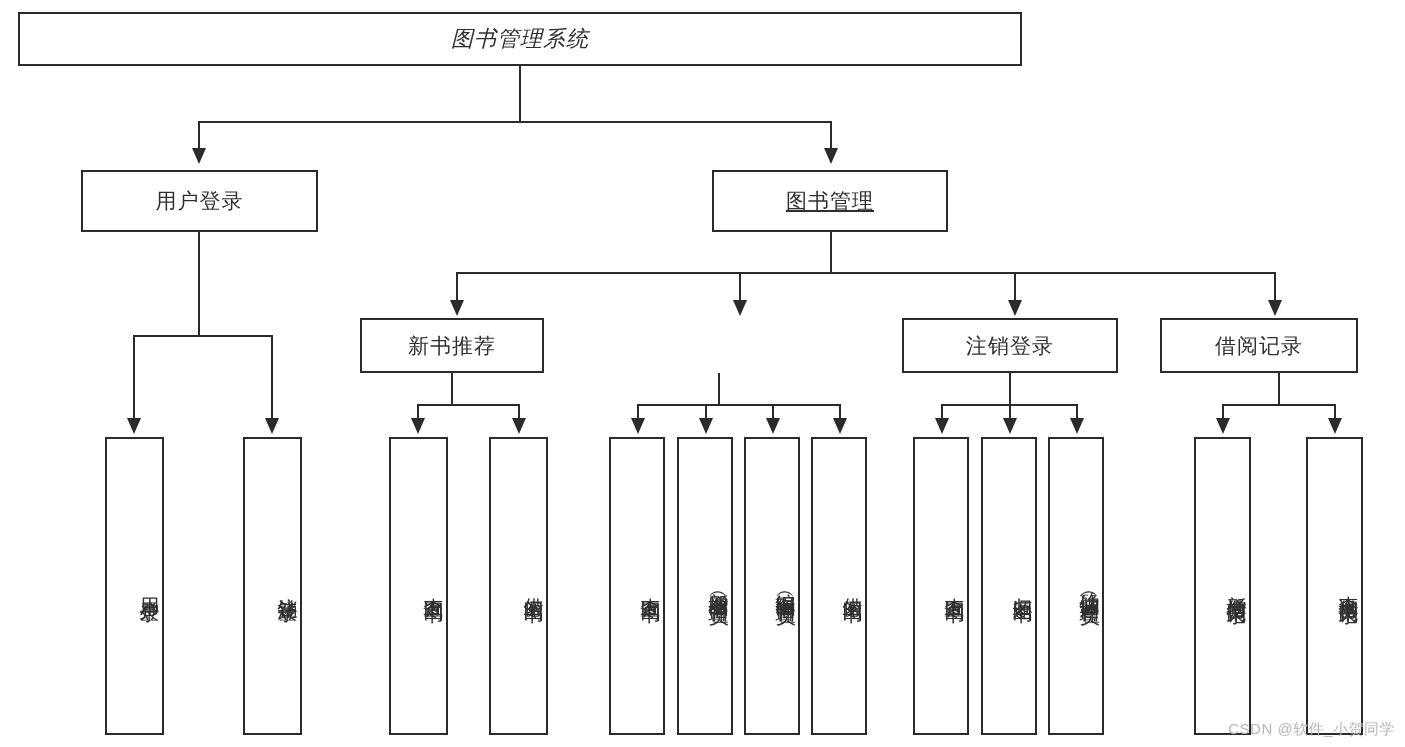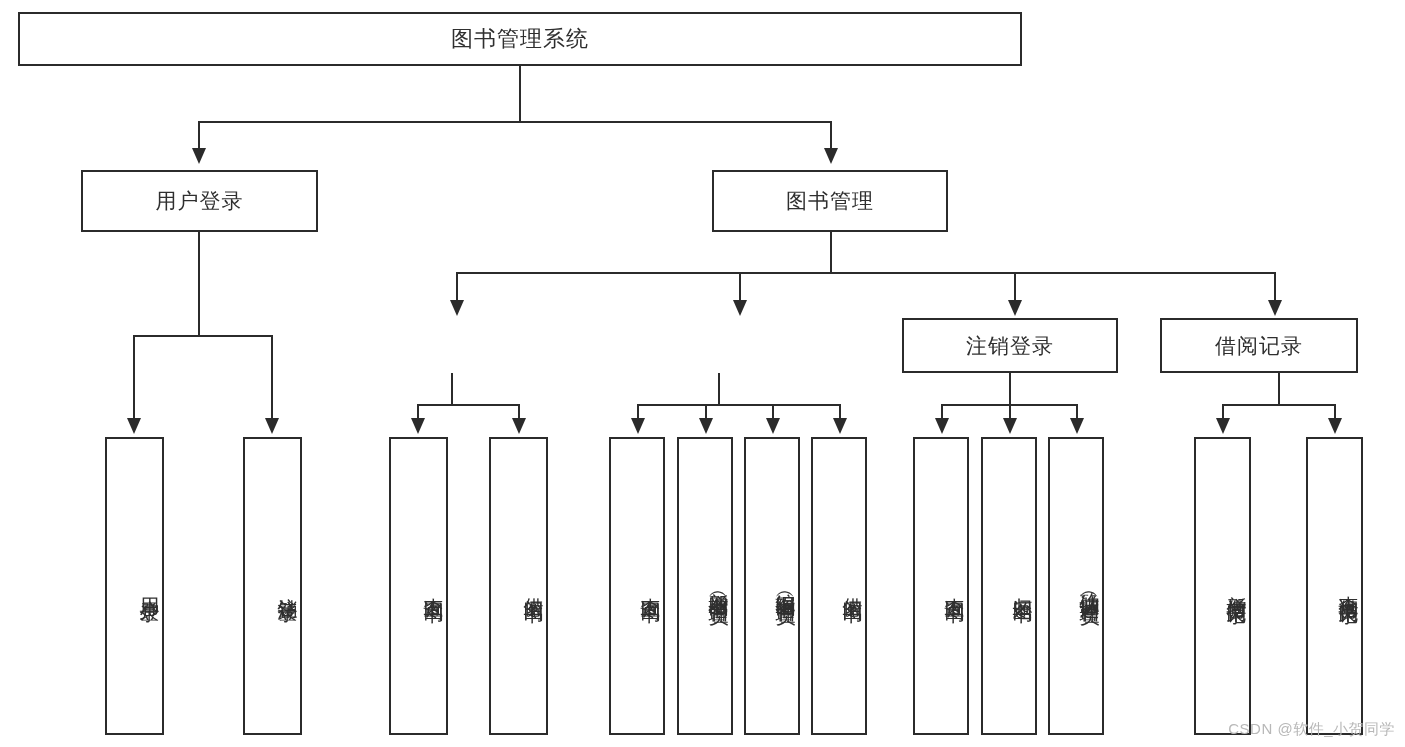--- a/index.html
+++ b/index.html
@@ -43,20 +43,21 @@
     justify-content: center;
   }
   .node.vert .vtext {
     writing-mode: vertical-rl;
     text-orientation: upright;
     display: block;
     text-align: center;
   }
   .node.root {
     font-size: 22px;
+    font-style: italic;
   }
   .conn {
     position: absolute;
     background: #2b2b2b;
   }
   .vline { width: 2px; }
   .hline { height: 2px; }
   .arrow {
     position: absolute;
     width: 0;
@@ -90,21 +91,21 @@
 
   <div class="conn vline" style="left:198px; top:121px; width:2px; height:27px;"></div>
   <div class="arrow" style="left:192px; top:148px;"></div>
 
   <div class="conn vline" style="left:830px; top:121px; width:2px; height:27px;"></div>
   <div class="arrow" style="left:824px; top:148px;"></div>
 
   <div class="node horiz" style="left:81px; top:170px; width:237px; height:62px;">
     <span>用户登录</span>
   </div>
-  <div class="node horiz" style="left:712px; top:170px; width:236px; height:62px;">
+  <div class="node horiz" style="left:712px; top:170px; width:236px; height:62px;text-decoration:underline;">
     <span>图书管理</span>
   </div>
 
   <div class="conn vline" style="left:198px; top:232px; width:2px; height:104px;"></div>
   <div class="conn hline" style="left:133px; top:335px; width:140px; height:2px;"></div>
   <div class="conn vline" style="left:133px; top:335px; width:2px; height:83px;"></div>
   <div class="arrow" style="left:127px; top:418px;"></div>
   <div class="conn vline" style="left:271px; top:335px; width:2px; height:83px;"></div>
   <div class="arrow" style="left:265px; top:418px;"></div>
 
@@ -120,20 +121,23 @@
 
   <div class="conn vline" style="left:456px; top:272px; width:2px; height:30px;"></div>
   <div class="arrow" style="left:450px; top:300px;"></div>
   <div class="conn vline" style="left:739px; top:272px; width:2px; height:30px;"></div>
   <div class="arrow" style="left:733px; top:300px;"></div>
   <div class="conn vline" style="left:1014px; top:272px; width:2px; height:30px;"></div>
   <div class="arrow" style="left:1008px; top:300px;"></div>
   <div class="conn vline" style="left:1274px; top:272px; width:2px; height:30px;"></div>
   <div class="arrow" style="left:1268px; top:300px;"></div>
 
+  <div class="node horiz" style="left:360px; top:318px; width:184px; height:55px;">
+    <span>新书推荐</span>
+  </div>
   <div class="node horiz" style="left:902px; top:318px; width:216px; height:55px;">
     <span>注销登录</span>
   </div>
   <div class="node horiz" style="left:1160px; top:318px; width:198px; height:55px;">
     <span>借阅记录</span>
   </div>
 
   <div class="conn vline" style="left:451px; top:373px; width:2px; height:32px;"></div>
   <div class="conn hline" style="left:417px; top:404px; width:103px; height:2px;"></div>
   <div class="conn vline" style="left:417px; top:404px; width:2px; height:14px;"></div>

